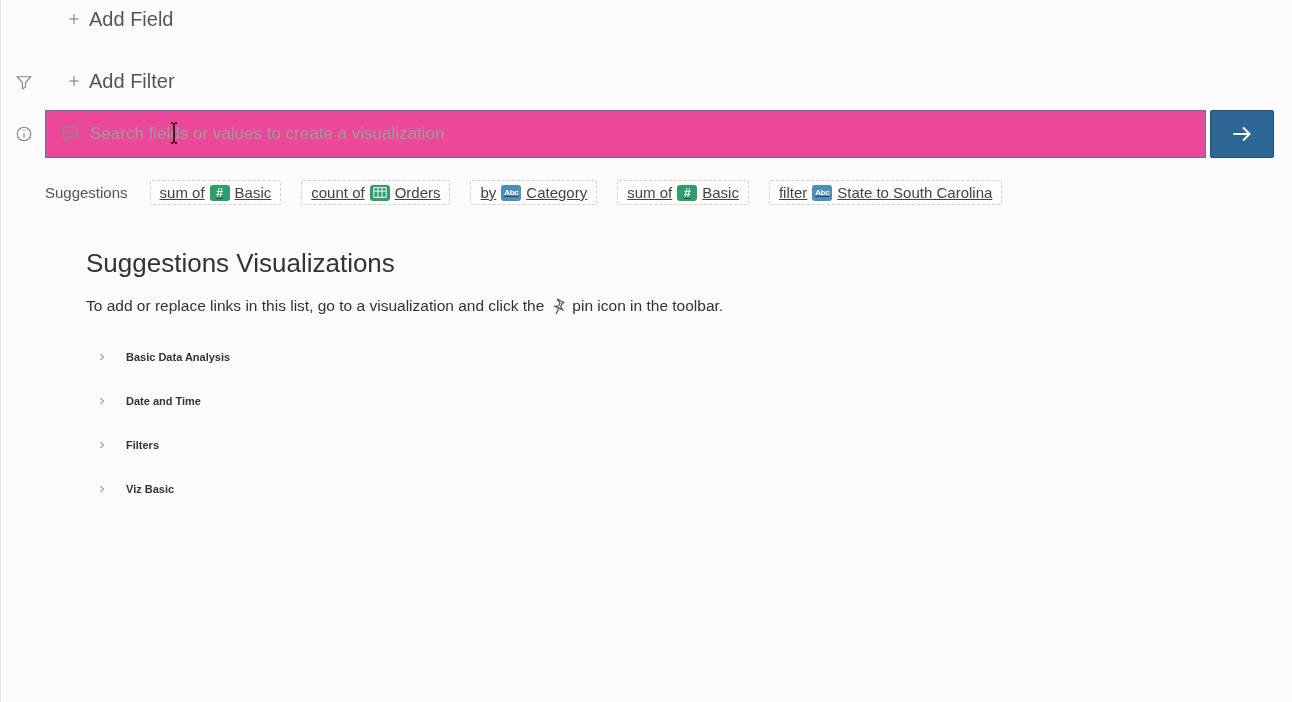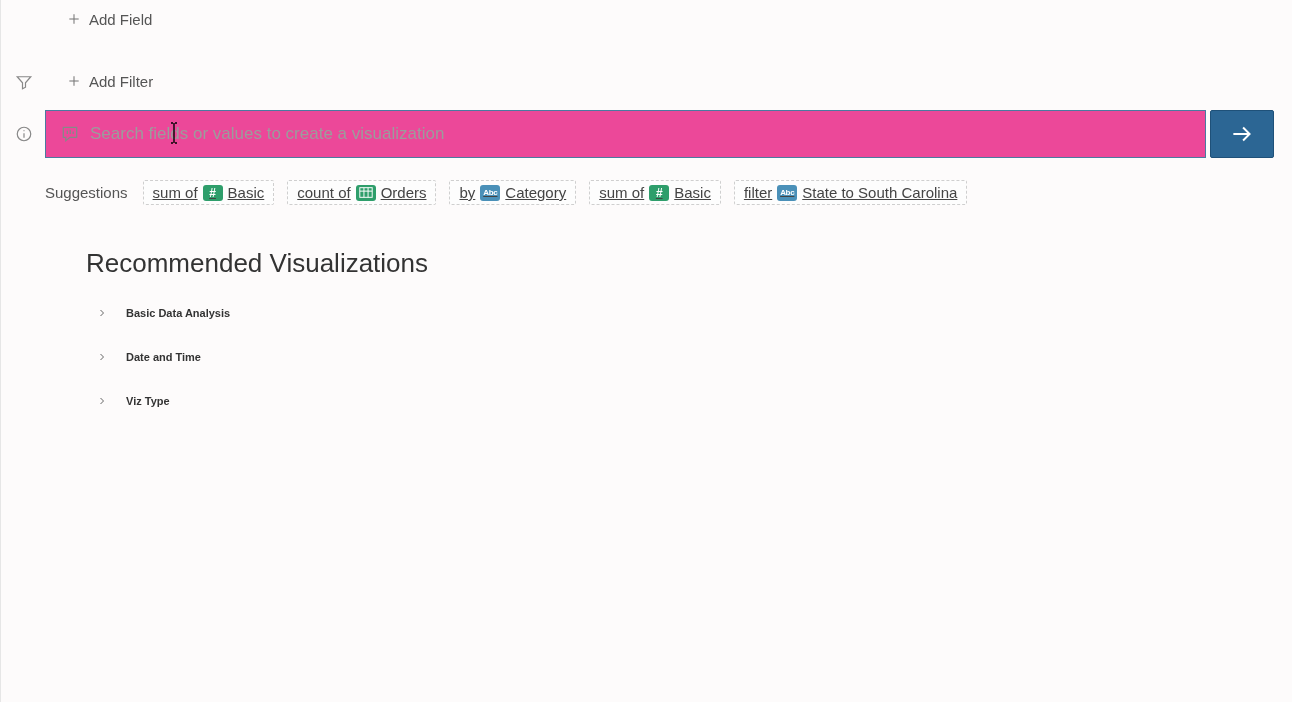--- a/index.html
+++ b/index.html
@@ -46,21 +46,21 @@
     align-items: center;
   }
   .row-addfield { top: 9px; height: 20px; }
   .row-addfilter { top: 71px; height: 20px; }
 
   .add-link {
     display: inline-flex;
     align-items: center;
     gap: 8px;
     padding: 4px 22px;
-    font-size: 15px;
+    font-size: 20px;
     color: #555;
     cursor: pointer;
   }
   .add-link .plus {
     width: 14px; height: 14px;
     color: #777;
   }
 
   
   .search-row {
@@ -123,21 +123,21 @@
   }
 
   
   .sugg-row {
     position: absolute;
     top: 180px;
     left: 44px;
     right: 18px;
     display: flex;
     align-items: center;
-    gap: 13px;
+    gap: 20px;
     font-size: 15px;
   }
   .sugg-label { color: #555; margin-right: 2px; }
   .chip {
     display: inline-flex;
     align-items: center;
     gap: 5px;
     padding: 3px 9px;
     border: 1px dashed #cfcfcf;
     border-radius: 2px;
@@ -305,37 +305,50 @@
     </span>
 
     <span class="chip">
       <span>filter</span>
       <span class="pill pill-abc"></span>
       <span>State to South Carolina</span>
     </span>
   </div>
 
   <div class="content">
-    <h1>Recommended Visualizations</h1>
+    <h1>Suggestions Visualizations</h1>
+    <div class="hint">
+      <span>To add or replace links in this list, go to a visualization and click the</span>
+      <svg class="pin-inline" viewBox="0 0 24 24" fill="none" stroke="currentColor" stroke-width="1.6">
+        <path d="M14 3l7 7-3 1-3 3 1 5-4-4-6 6 6-6-4-4 5 1 3-3z" transform="rotate(-20 12 12)"></path>
+      </svg>
+      <span>pin icon in the toolbar.</span>
+    </div>
 
     <ul class="rec-list">
       <li class="rec-item">
         <svg class="chev" viewBox="0 0 24 24" fill="none" stroke="currentColor" stroke-width="2">
             <polyline points="9 6 15 12 9 18"></polyline>
           </svg>
         <span>Basic Data Analysis</span>
       </li>
       <li class="rec-item">
         <svg class="chev" viewBox="0 0 24 24" fill="none" stroke="currentColor" stroke-width="2">
             <polyline points="9 6 15 12 9 18"></polyline>
           </svg>
         <span>Date and Time</span>
       </li>
       <li class="rec-item">
         <svg class="chev" viewBox="0 0 24 24" fill="none" stroke="currentColor" stroke-width="2">
             <polyline points="9 6 15 12 9 18"></polyline>
           </svg>
-        <span>Viz Type</span>
+        <span>Filters</span>
+      </li>
+      <li class="rec-item">
+        <svg class="chev" viewBox="0 0 24 24" fill="none" stroke="currentColor" stroke-width="2">
+            <polyline points="9 6 15 12 9 18"></polyline>
+          </svg>
+        <span>Viz Basic</span>
       </li>
     </ul>
   </div>
 
 </div>
 
 </body></html>

